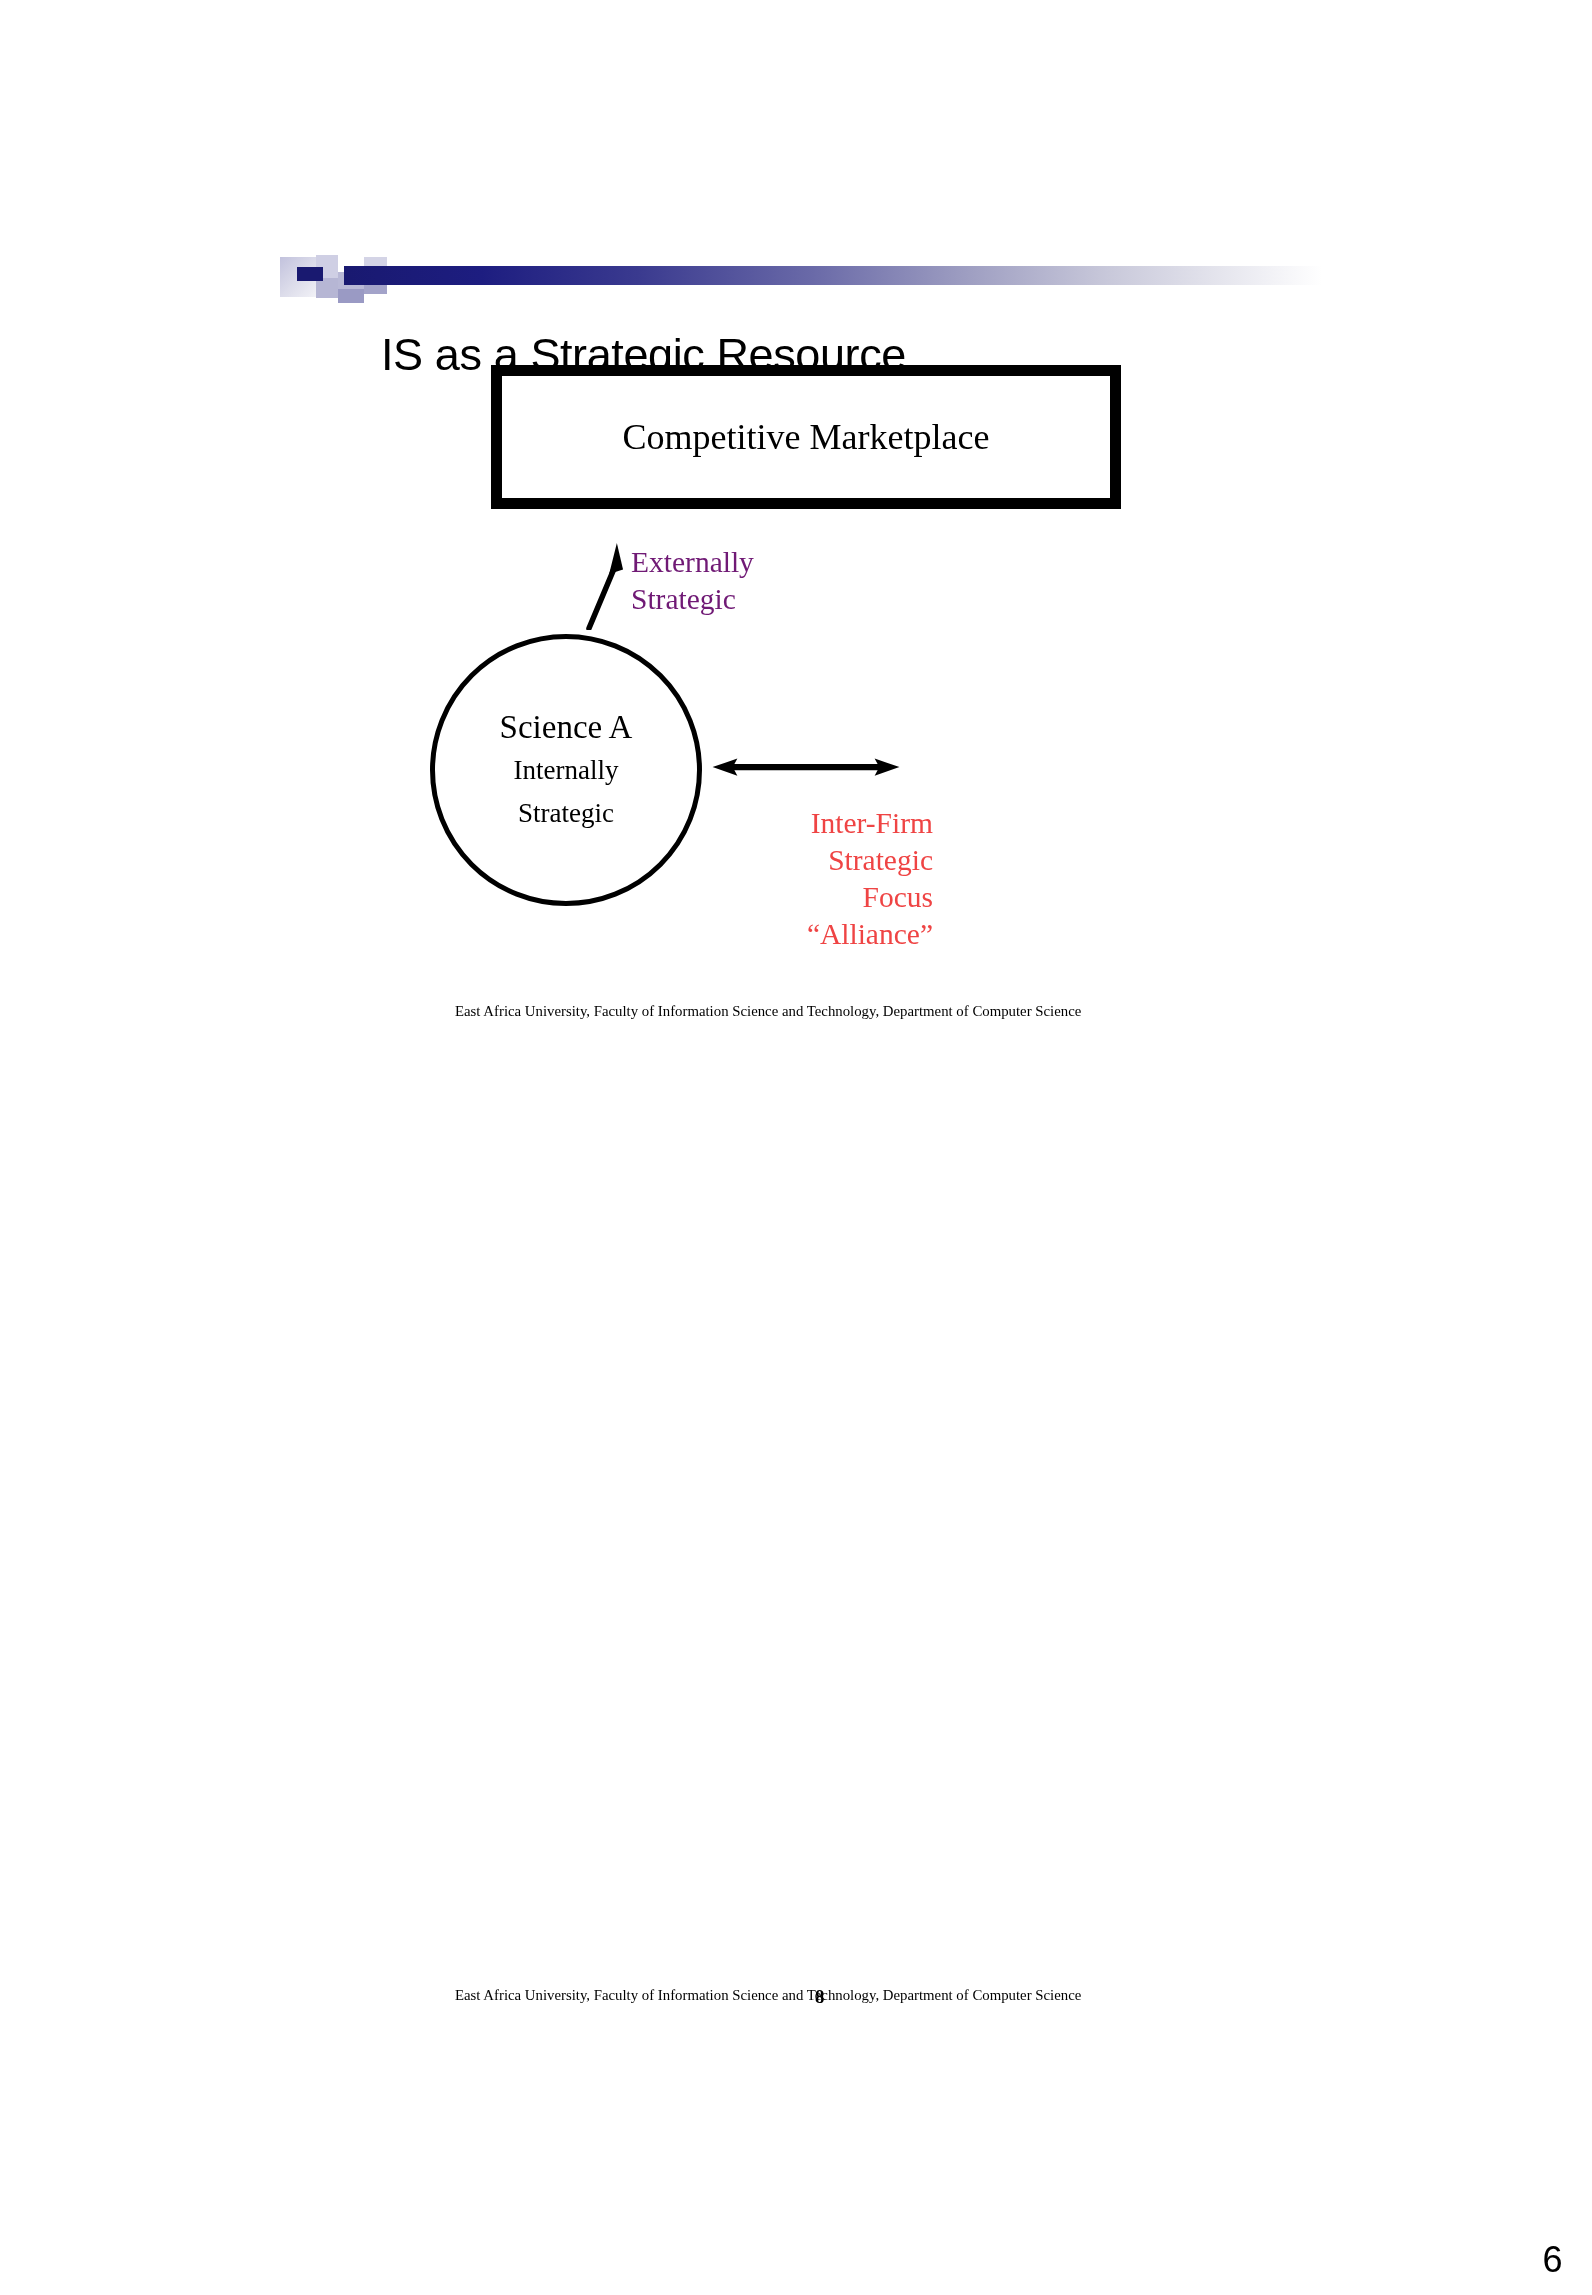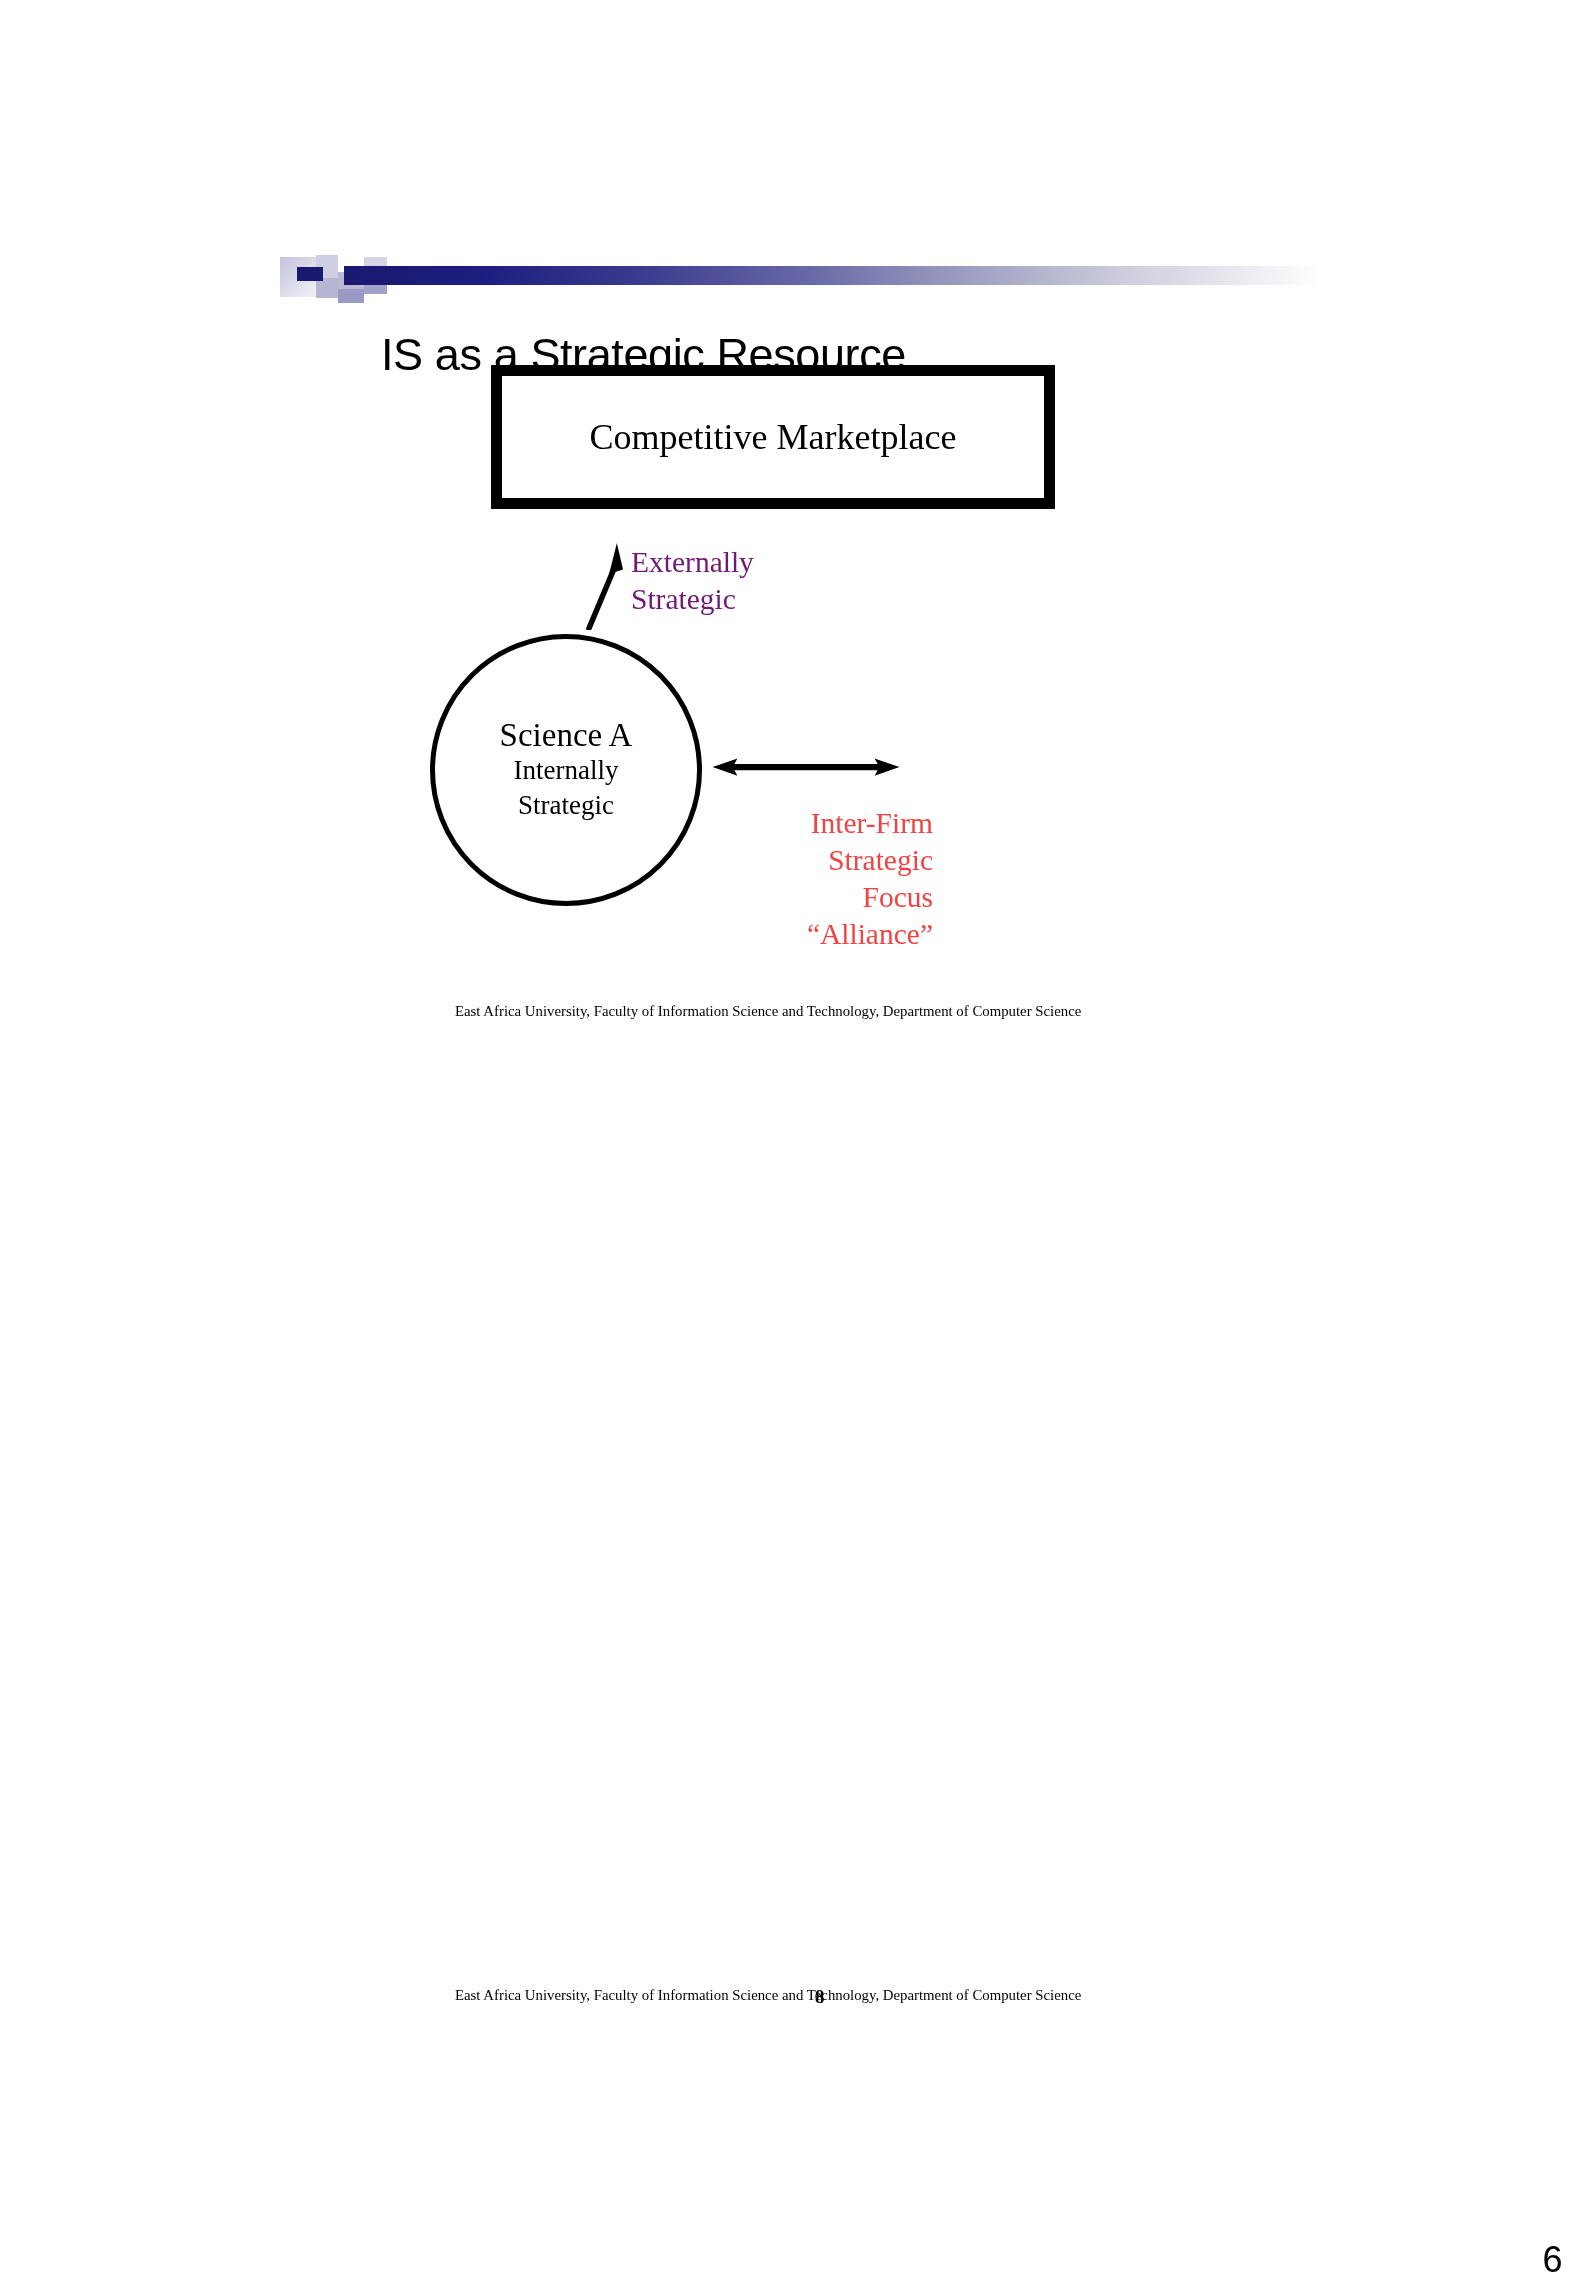--- a/index.html
+++ b/index.html
@@ -105,21 +105,21 @@
     width: 1592px;
     height: 1150px;
     pointer-events: none;
   }
   .diagram > * { pointer-events: auto; }
 
   .market-box {
     position: absolute;
     left: 491px;
     top: 365px;
-    width: 564px;
+    width: 630px;
     height: 144px;
     border: 11px solid #000000;
     background: #ffffff;
     box-sizing: border-box;
     display: flex;
     align-items: center;
     justify-content: center;
   }
   .market-box-label {
     font-family: "Liberation Serif", serif;
@@ -155,21 +155,21 @@
     font-family: "Liberation Serif", serif;
     font-size: 33px;
     color: #000000;
     line-height: 1.05;
   }
   .circle-sub {
     font-family: "Liberation Serif", serif;
     font-size: 27px;
     color: #000000;
     line-height: 1.18;
-    margin-top: 3px;
+    margin-top: 11px;
   }
 
   .arrow-ext {
     position: absolute;
     left: 575px;
     top: 529px;
     width: 93px;
     height: 101px;
   }
   .label-ext {

